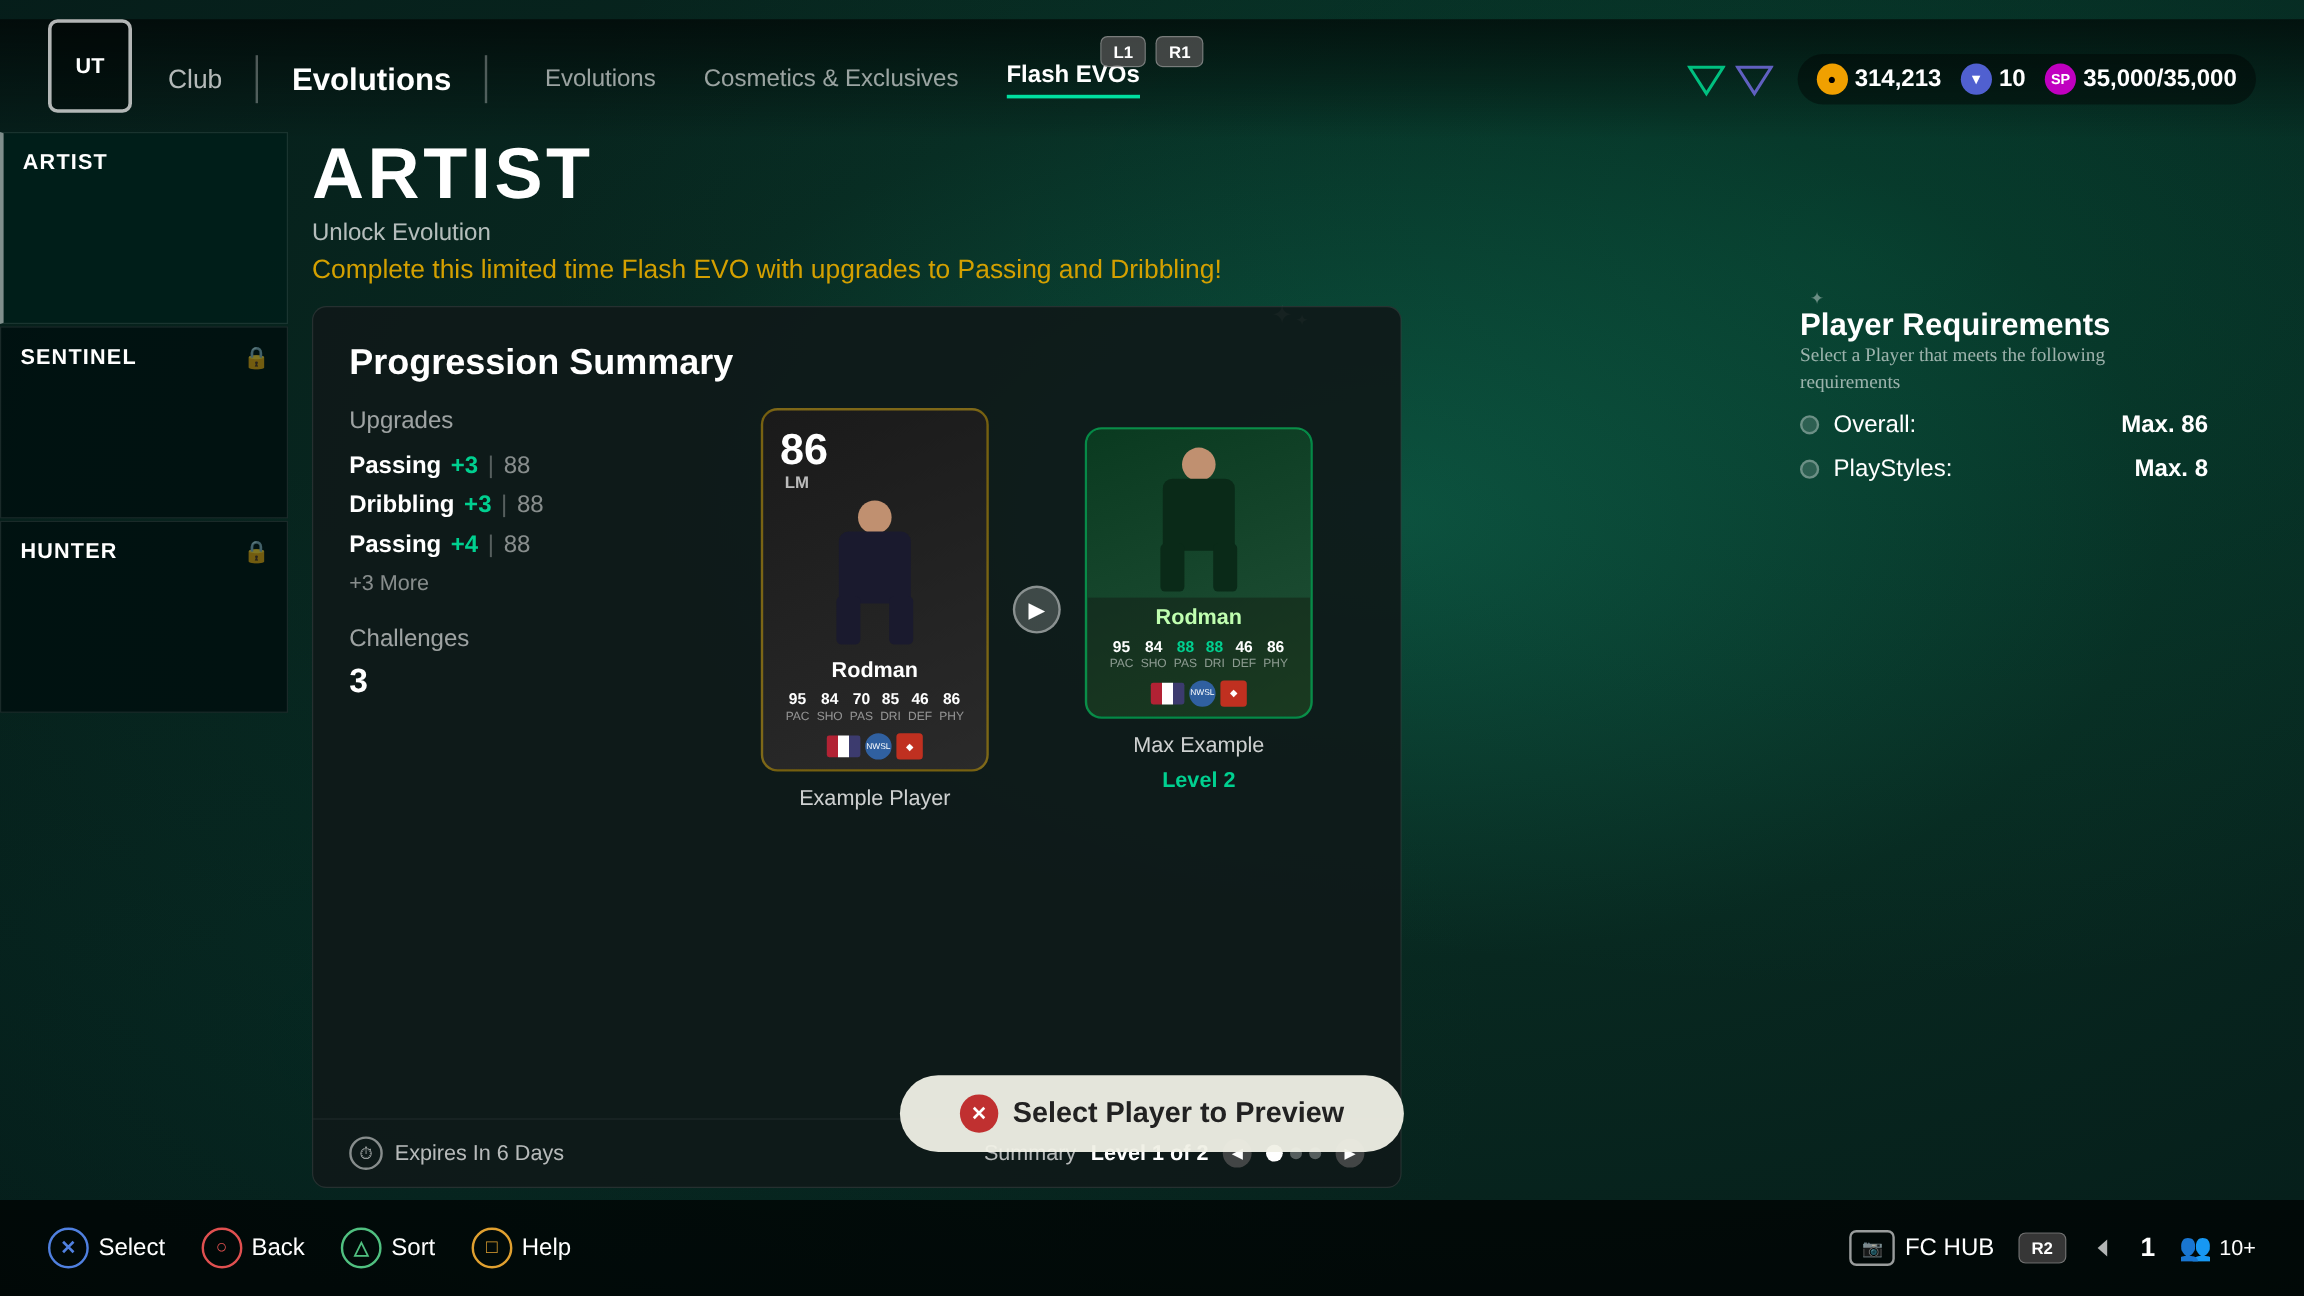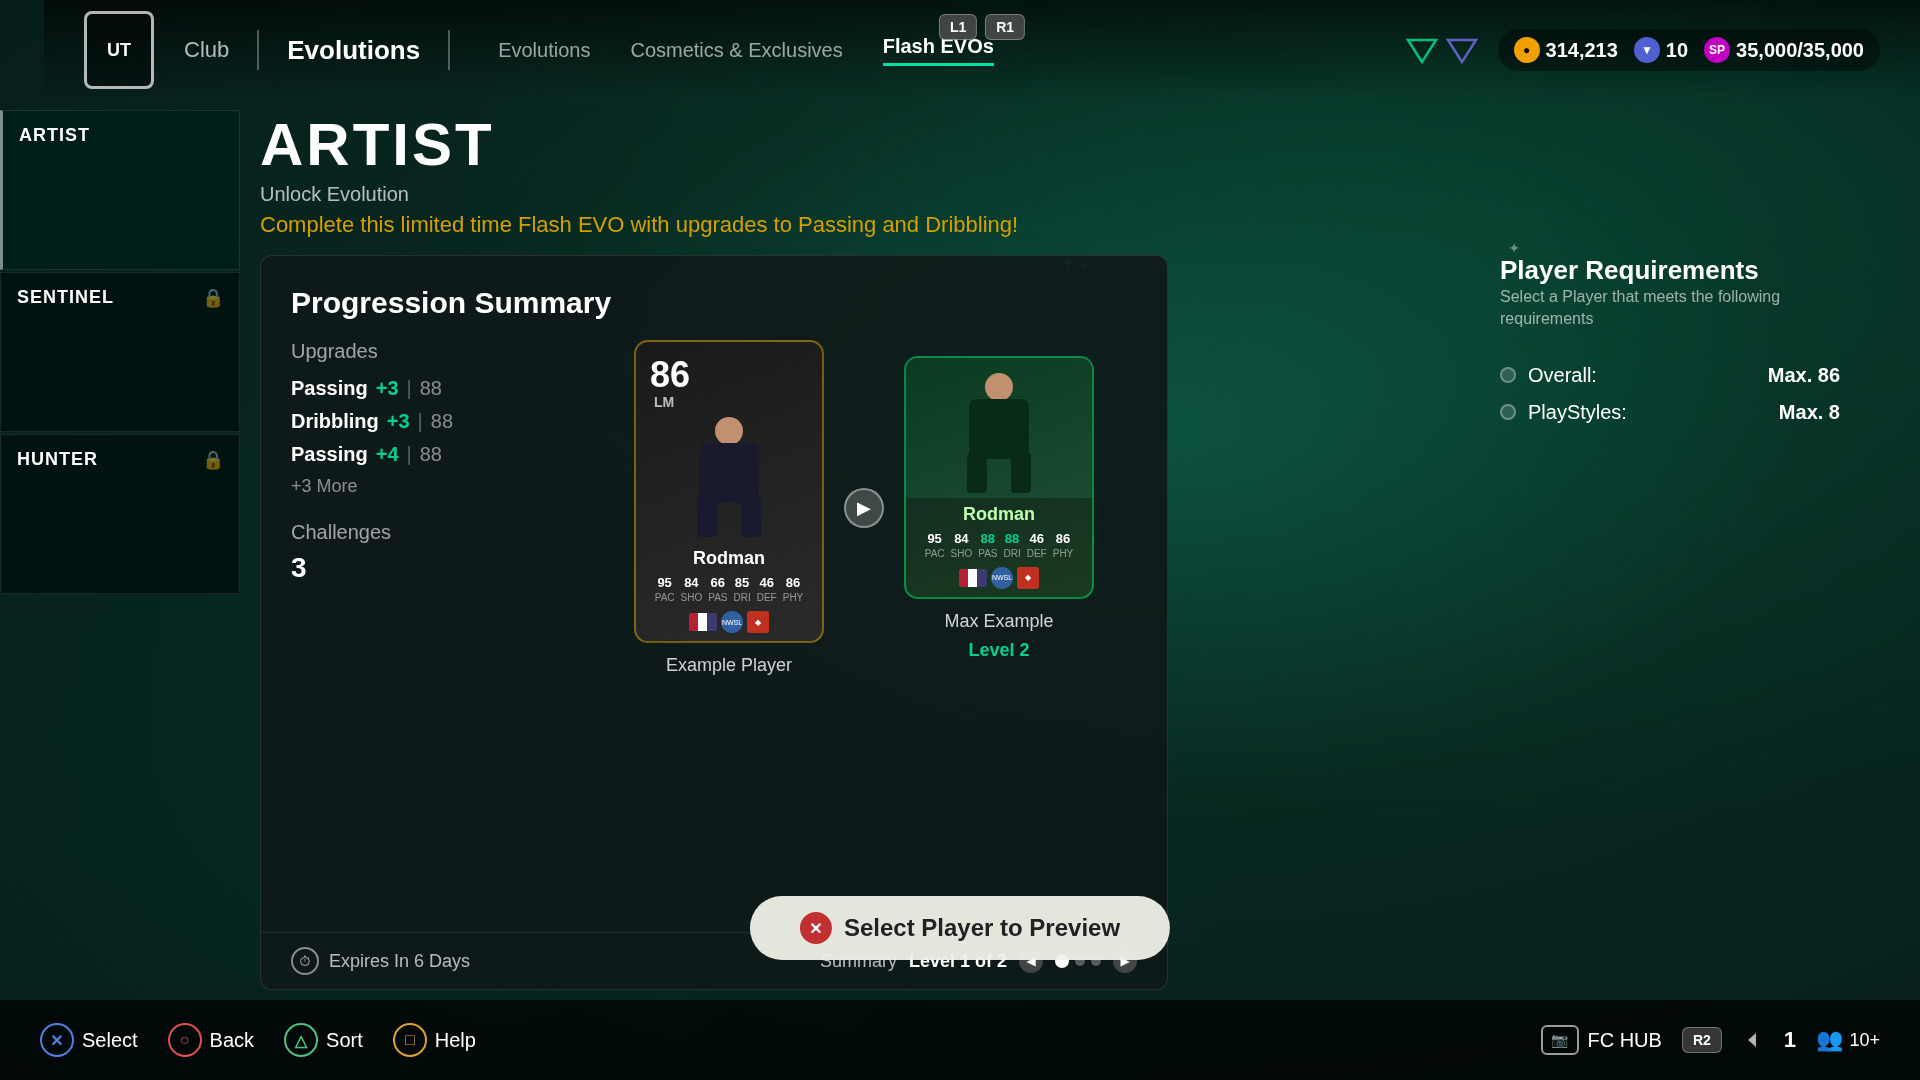--- a/index.html
+++ b/index.html
@@ -25,28 +25,26 @@
       position: absolute;
       inset: 0;
       background:
         radial-gradient(ellipse at 80% 20%, rgba(0,180,120,0.15) 0%, transparent 50%),
         radial-gradient(ellipse at 20% 80%, rgba(0,100,80,0.1) 0%, transparent 40%);
     }
 
     
     .topnav {
       position: absolute;
-      top: 0; left: 0; right: 0;
+      top: 16px; left: 0; right: 0;
       height: 100px;
       display: flex;
-      align-items: center;
       padding: 0 40px;
       z-index: 10;
       background: linear-gradient(to bottom, rgba(0,0,0,0.6) 0%, transparent 100%);
-      margin-left: 44px;
     }
 
     .logo {
       width: 70px; height: 78px;
       border: 3px solid rgba(255,255,255,0.7);
       border-radius: 8px;
       display: flex; align-items: center; justify-content: center;
       font-size: 18px; font-weight: 900; color: white;
       background: rgba(0,0,0,0.3);
       margin-right: 30px;
@@ -512,22 +510,23 @@
     .req-title {
       font-size: 26px;
       font-weight: 700;
       color: white;
       margin-bottom: 0;
     }
 
     .req-subtitle {
       font-size: 16px;
       color: rgba(255,255,255,0.6);
-      margin-bottom: 33px;
+      margin-bottom: 12px;
       line-height: 1.4;
+      font-family: Liberation Serif, serif;
     }
 
     .req-row {
       display: flex;
       align-items: center;
       gap: 12px;
       margin-bottom: 14px;
     }
 
     .req-dot {
@@ -818,21 +817,21 @@
           <div class="card-stats">
             <div class="card-stat">
                 <span class="stat-val">95</span>
                 <span class="stat-lbl">PAC</span>
               </div>
             <div class="card-stat">
                 <span class="stat-val">84</span>
                 <span class="stat-lbl">SHO</span>
               </div>
             <div class="card-stat">
-                <span class="stat-val">66</span>
+                <span class="stat-val">70</span>
                 <span class="stat-lbl">PAS</span>
               </div>
             <div class="card-stat">
                 <span class="stat-val">85</span>
                 <span class="stat-lbl">DRI</span>
               </div>
             <div class="card-stat">
                 <span class="stat-val">46</span>
                 <span class="stat-lbl">DEF</span>
               </div>

